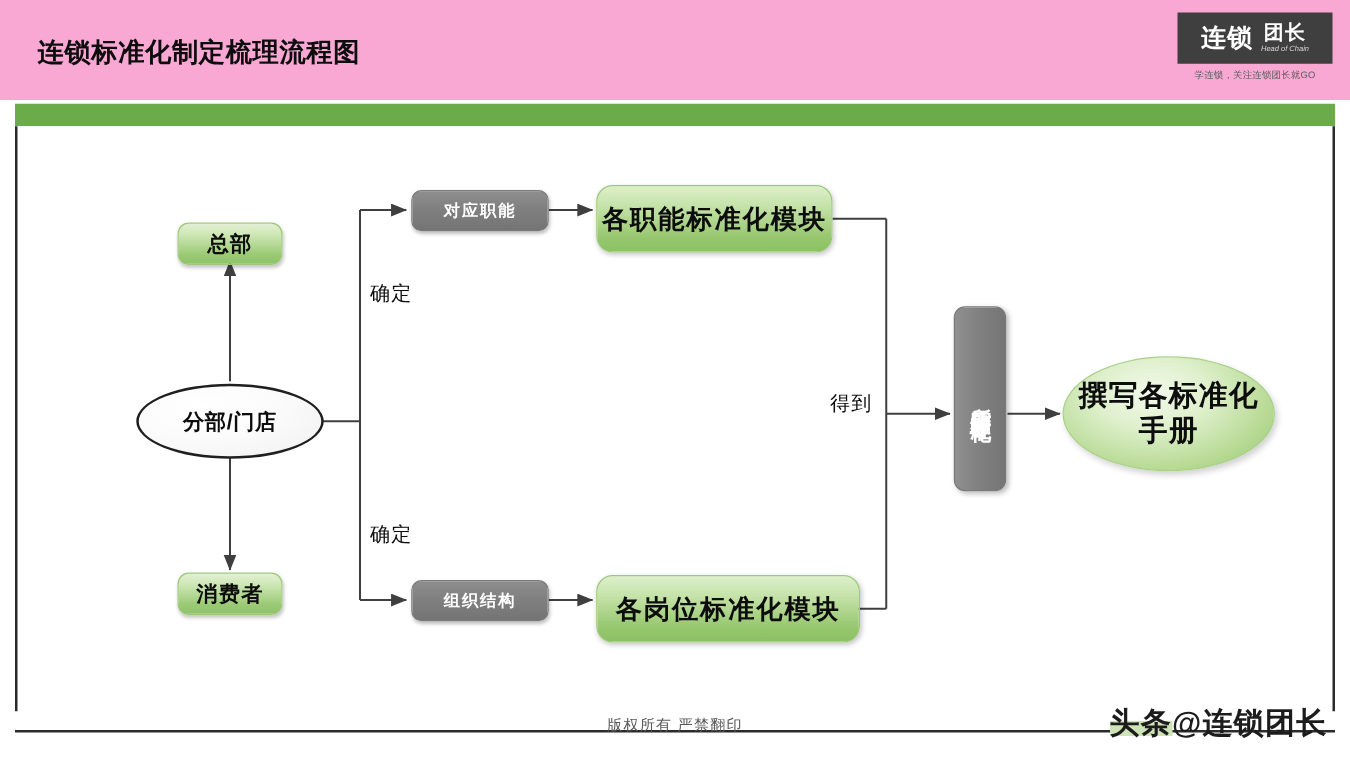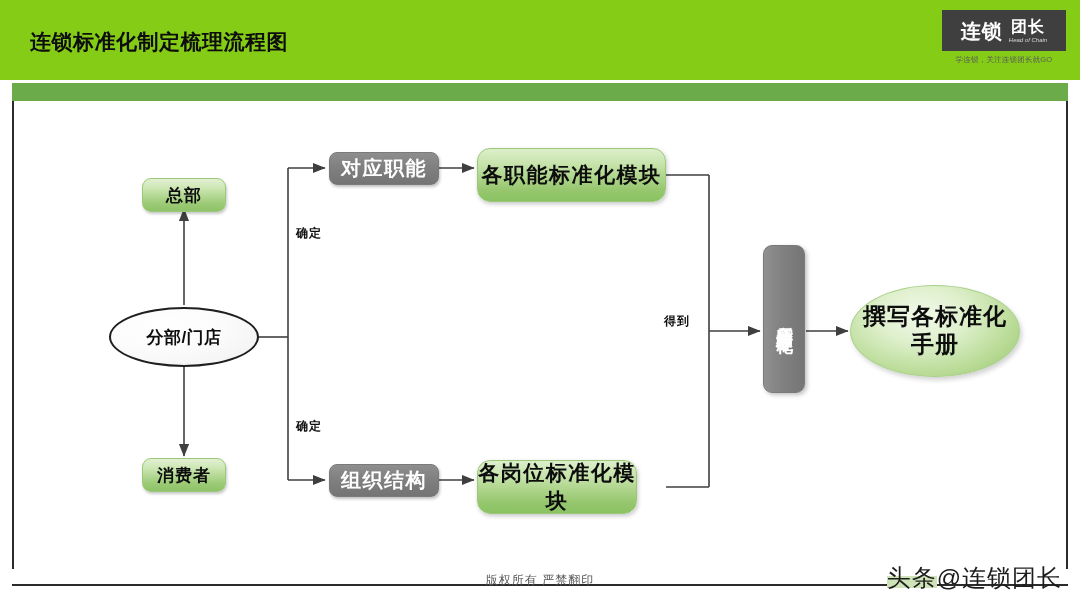--- a/index.html
+++ b/index.html
@@ -19,21 +19,21 @@
     overflow: hidden;
     box-sizing: border-box;
   }
 
   
   .header-area {
     position: absolute;
     left: 0; top: 0;
     width: 1080px;
     height: 80px;
-    background: #84cc16;
+    background: #f9a8d4;
   }
   .slide-title {
     position: absolute;
     left: 30px;
     top: 28px;
     font-size: 21px;
     font-weight: bold;
     color: #0d0d0d;
     letter-spacing: 0.5px;
     white-space: nowrap;
@@ -160,21 +160,21 @@
     font-size: 21px;
     letter-spacing: 1.5px;
   }
 
   .node-gray {
     background: linear-gradient(to bottom, #8e8e8e 0%, #808080 45%, #747474 100%);
     border: 1px solid #7a7a7a;
     border-radius: 8px;
     box-shadow: 1px 2px 3px rgba(0,0,0,0.25);
     color: #ffffff;
-    font-size: 20px;
+    font-size: 13px;
     letter-spacing: 1.5px;
   }
 
   .node-gray-vert {
     background: linear-gradient(to right, #909090 0%, #818181 45%, #757575 100%);
     border: 1px solid #7a7a7a;
     border-radius: 9px;
     box-shadow: 2px 2px 4px rgba(0,0,0,0.25);
     color: #ffffff;
     font-size: 17px;
@@ -197,22 +197,22 @@
     border: 1px solid #a9d089;
     border-radius: 50%;
     box-shadow: 2px 3px 5px rgba(0,0,0,0.18);
     font-size: 23px;
     line-height: 1.2;
     letter-spacing: 1px;
   }
 
   .edge-label {
     position: absolute;
-    font-size: 12px;
-    font-weight: bold;
+    font-size: 16px;
+    font-weight: normal;
     color: #0d0d0d;
     letter-spacing: 1px;
     white-space: nowrap;
   }
 
   
   .footer-note {
     position: absolute;
     left: 0;
     top: 572px;
@@ -220,21 +220,21 @@
     text-align: center;
     font-size: 12px;
     color: #585858;
     letter-spacing: 1px;
   }
   .watermark {
     position: absolute;
     right: 18px;
     top: 562px;
     font-size: 24px;
-    font-weight: normal;
+    font-weight: bold;
     color: #1c1c1c;
     letter-spacing: 1px;
     white-space: nowrap;
   }
   .watermark .wm-tt {
     background: linear-gradient(to bottom, rgba(255,255,255,0) 45%, #cfe3b8 45%, #cfe3b8 88%, rgba(255,255,255,0) 88%);
   }
 </style>
 </head>
 <body>
@@ -311,21 +311,21 @@
   </div>
 
   <div class="node node-gray" style="left:329px; top:464px; width:110px; height:33px;">
     <span>组织结构</span>
   </div>
 
   <div class="node node-module" style="left:477px; top:148px; width:189px; height:54px;">
     <span>各职能标准化模块</span>
   </div>
 
-  <div class="node node-module" style="left:477px; top:460px; width:160px; height:54px;">
+  <div class="node node-module" style="left:477px; top:460px; width:211px; height:54px;">
     <span>各岗位标准化模块</span>
   </div>
 
   <div class="node node-gray-vert" style="left:763px; top:245px; width:42px; height:148px;">
     <span>所需的标准化</span>
   </div>
 
   <div class="node node-ellipse-green" style="left:850px; top:285px; width:170px; height:92px; flex-direction:column;">
     <span>撰写各标准化</span>
     <span>手册</span>

